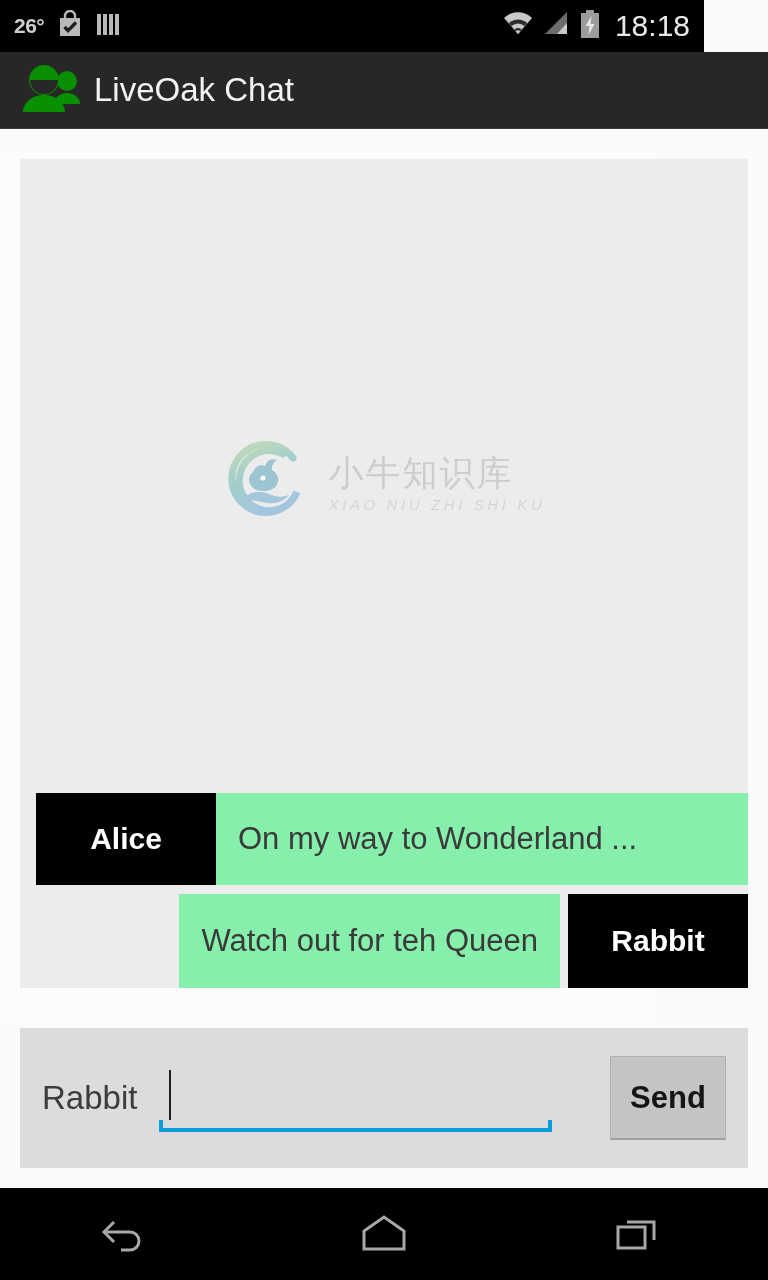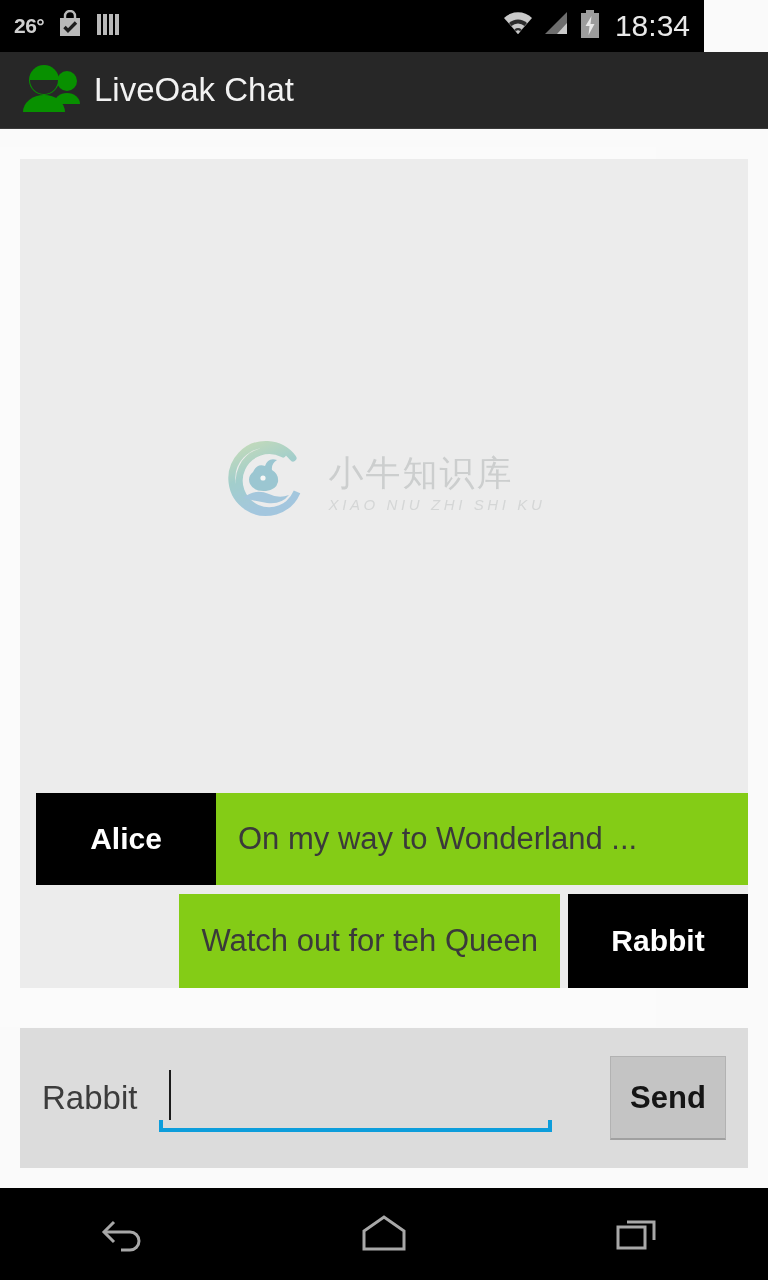--- a/index.html
+++ b/index.html
@@ -58,21 +58,21 @@
   #messages { position:absolute; left:0; bottom:0; width:728px; }
   .msg-row { display:flex; align-items:stretch; width:100%; }
   .msg-row.incoming { justify-content:flex-start; margin-bottom:9px; }
   .msg-row.outgoing { justify-content:flex-end; }
   .msg-author {
     background:#000; color:#fff; font-weight:bold; font-size:30px;
     display:flex; align-items:center; justify-content:center;
     padding:0 22px; min-width:180px;
   }
   .msg-body {
-    background:#84cc16; color:#3a3a3a; font-size:31px;
+    background:#86efac; color:#3a3a3a; font-size:31px;
     display:flex; align-items:center; padding:0 22px; white-space:nowrap;
   }
   .msg-row.incoming .msg-body { flex:1; }
   .msg-row.incoming .msg-author { min-width:180px; }
   .msg-row.incoming { height:92px;margin-left:16px; }
   .msg-row.outgoing { height:94px;gap:8px; }
   .msg-row.outgoing .msg-author { min-width:180px; }
 
   
   #input-bar {
@@ -154,21 +154,21 @@
           <path d="M14 24 L24 13 L24 24 Z" fill="#cacaca"></path>
         </svg>
       </span>
       <span>
         <svg width="22" height="30" viewBox="0 0 22 30">
           <rect x="7" y="1" width="8" height="3" fill="#9c9c9c"></rect>
           <rect x="2" y="4" width="18" height="25" fill="#9c9c9c"></rect>
           <path d="M12.5 7 L6.5 17 L10.5 17 L9.5 26 L15.5 15 L11.5 15 Z" fill="#e8e8e8"></path>
         </svg>
       </span>
-      <span class="sb-clock">18:34</span>
+      <span class="sb-clock">18:18</span>
     </div>
   </div>
 
   <div id="app-bar">
     <span id="app-logo">
       <svg width="58" height="52" viewBox="0 0 58 52">
         <circle cx="45" cy="17" r="10" fill="#089000"></circle>
         <path d="M32 40 a13 11 0 0 1 26 0 z" fill="#089000"></path>
         <circle cx="22" cy="16" r="15" fill="#089000"></circle>
         <path d="M8 16 h28 a14 14 0 0 1 -28 0 z" fill="#272727"></path>

